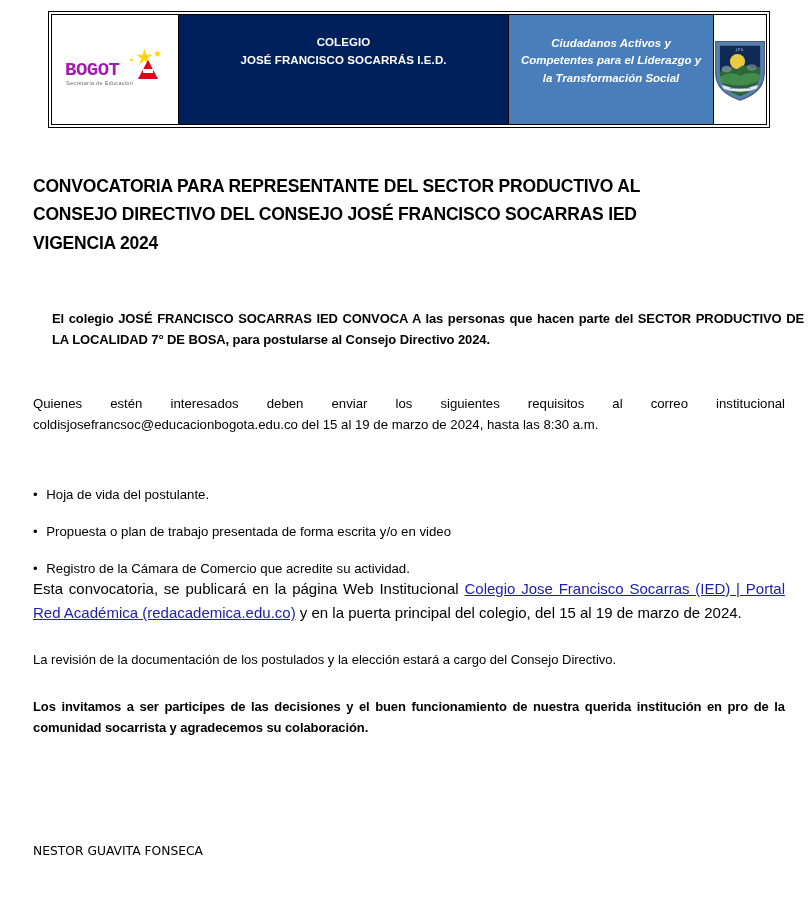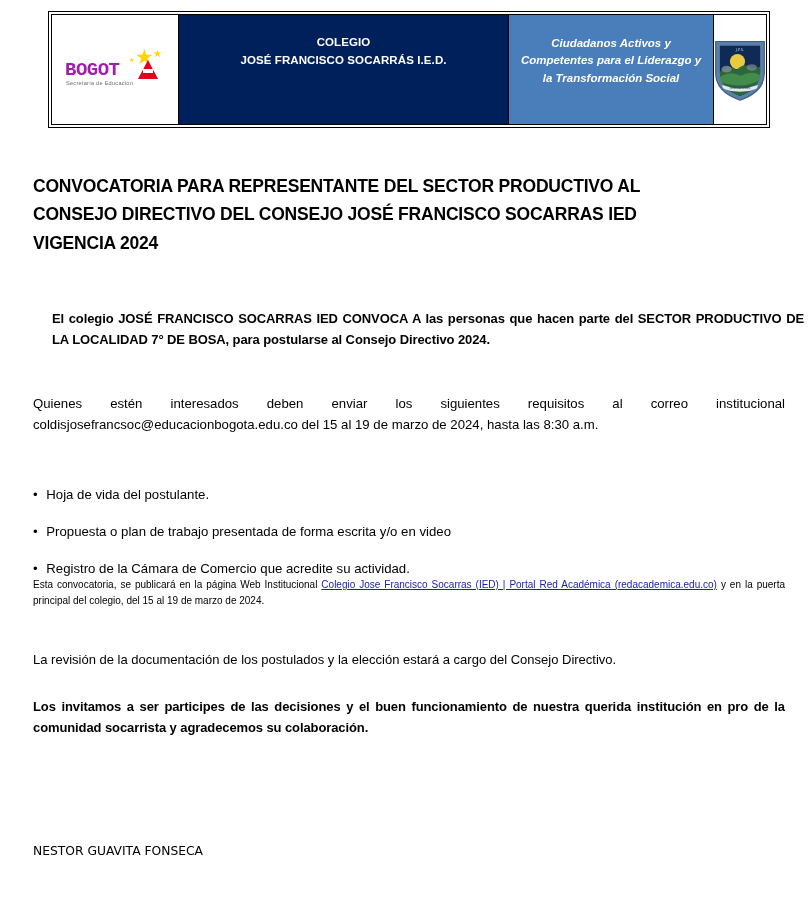--- a/index.html
+++ b/index.html
@@ -218,21 +218,21 @@
   .bullet .dot {
     display: inline-block;
     margin-right: 5px;
   }
 
   .p-publica {
     position: absolute;
     left: 33px;
     top: 577px;
     width: 752px;
-    font-size: 10px;
+    font-size: 15px;
     line-height: 1.62;
     text-align: justify;
   }
   .weblink {
     color: #2020b0;
     text-decoration: underline;
   }
 
   .p-revision {
     position: absolute;

